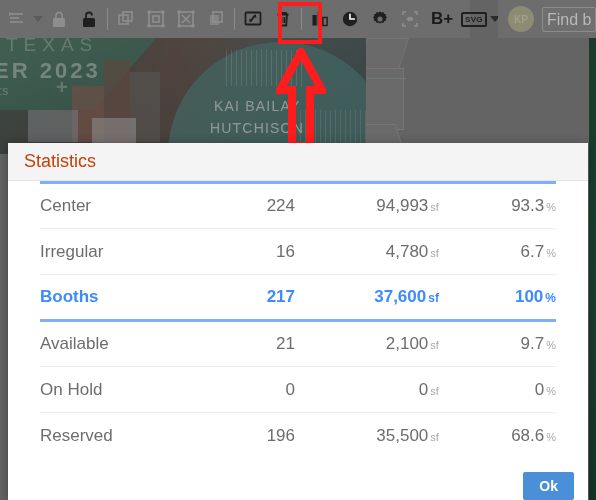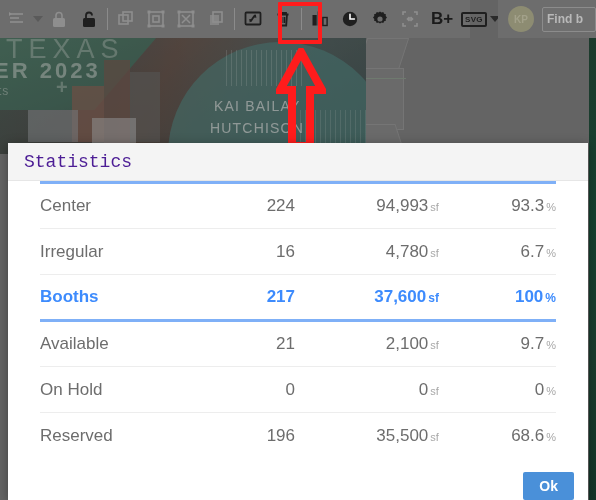--- a/index.html
+++ b/index.html
@@ -88,21 +88,21 @@
 
   .hero-text {
     position: absolute;
     color: rgba(225,232,228,.72);
     font-family: "Liberation Sans", sans-serif;
     font-weight: 400;
     letter-spacing: 1px;
     white-space: nowrap;
     pointer-events: none;
   }
-  #hero-texas   { left: 6px;  top: 20px; font-size: 27px; letter-spacing: 6px; color: rgba(200,215,205,.45); }
+  #hero-texas   { left: 6px;  top: 20px; font-size: 19px; letter-spacing: 6px; color: rgba(200,215,205,.45); }
   #hero-er      { left: -6px; top: 44px; font-size: 22px; font-weight: 700; color: rgba(210,222,214,.60); letter-spacing: 3px;}
   #hero-ts      { left: -2px; top: 70px; font-size: 12px; color: rgba(205,218,210,.55); }
   #hero-plus    { left: 56px; top: 62px; font-size: 20px; font-weight: 700; color: rgba(200,215,205,.45); }
   #hero-name1   { left: 214px; top: 84px;  font-size: 14px; letter-spacing: 1.2px; color: rgba(222,230,228,.80); }
   #hero-name2   { left: 210px; top: 106px; font-size: 14px; letter-spacing: 1.2px; color: rgba(222,230,228,.80); }
   #hero-name3   { left: 196px; top: 128px; font-size: 14px; letter-spacing: 1.2px; color: rgba(222,230,228,.72); }
   .hero-chairs {
     position: absolute;
     left: 226px; top: 36px; width: 78px; height: 36px;
     background: repeating-linear-gradient(90deg, rgba(235,240,238,.22) 0 1px, transparent 1px 5px);
@@ -222,27 +222,26 @@
     display: flex; align-items: center; justify-content: center;
     flex: 0 0 auto;
   }
   #find-input {
     height: 23px;
     flex: 1 1 auto;
     background: #6f6f6f;
     border: 1px solid #8c8c8c;
     border-radius: 2px;
     color: #b9b9b9;
-    font-size: 12px;
+    font-size: 16px;
     padding: 0 4px;
     line-height: 23px;
     overflow: hidden;
     white-space: nowrap;
     font-family: "Liberation Sans", sans-serif;
-    font-weight: bold;
   }
 
   
   #statistics-dialog {
     position: absolute;
     left: 8px; top: 143px;
     width: 580px; height: 357px;
     background: #ffffff;
     box-shadow: 0 2px 10px rgba(0,0,0,.35);
     display: flex;
@@ -253,23 +252,23 @@
     height: 38px;
     background: #f4f4f4;
     border-bottom: 1px solid #e6e6e6;
     display: flex; align-items: center;
     padding-left: 16px;
     box-sizing: border-box;
     flex: 0 0 auto;
   }
   #dialog-title {
     font-size: 18px;
-    color: #4c1d95;
+    color: #c2410c;
     font-weight: 400;
-    font-family: Liberation Mono, monospace;
+    font-family: Liberation Sans, sans-serif;
   }
   #stats-body {
     flex: 1 1 auto;
     padding: 0 32px;
     box-sizing: border-box;
     overflow: hidden;
   }
   #stats-table {
     width: 100%;
     border-collapse: collapse;

